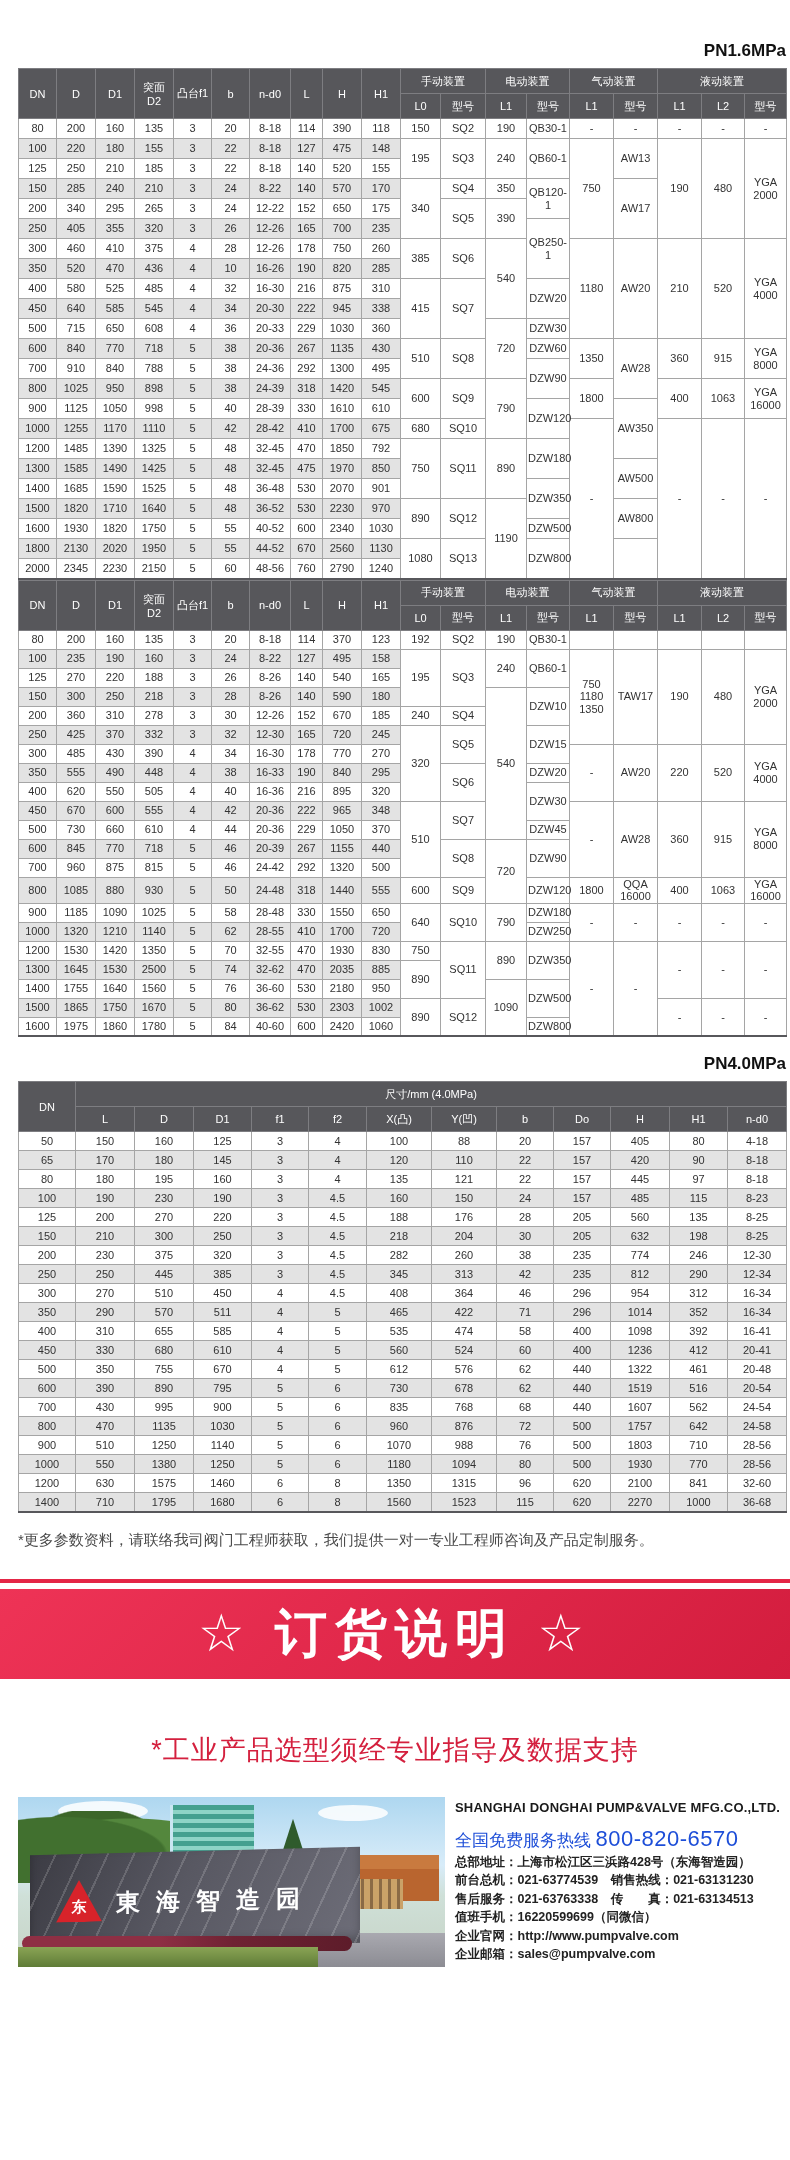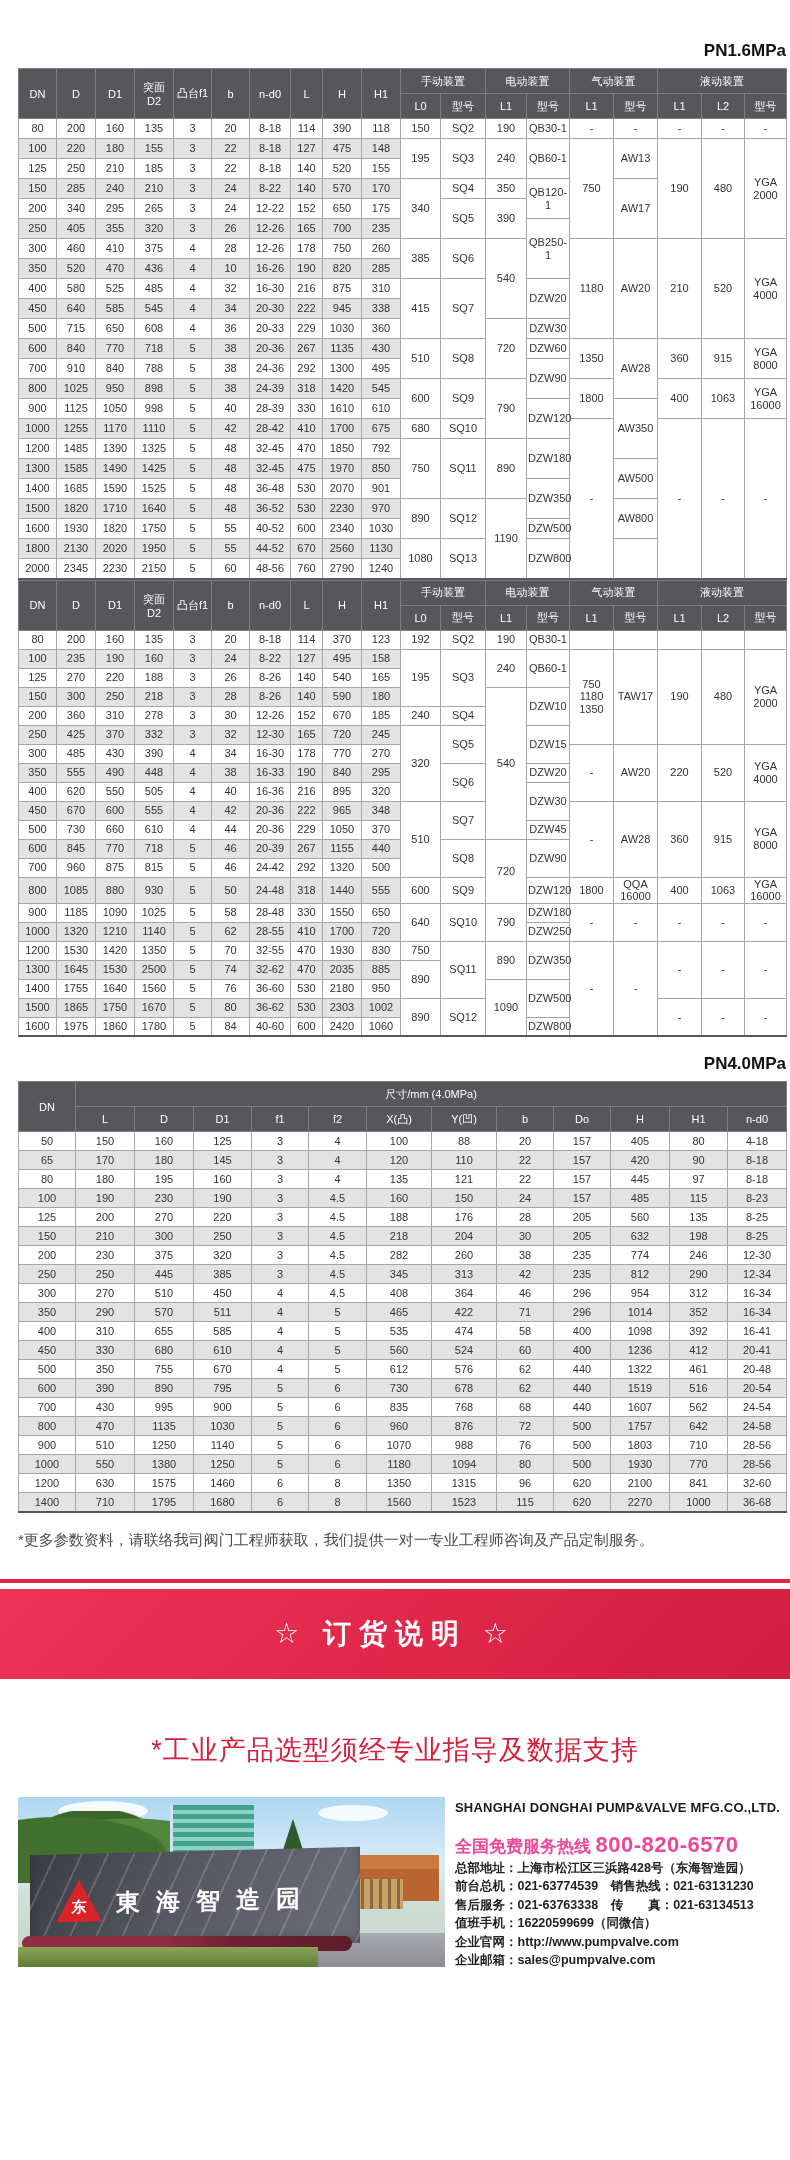--- a/index.html
+++ b/index.html
@@ -25,21 +25,21 @@
   .t12 .c5{width:38px}.t12 .c6{width:41px}.t12 .c7{width:32px}.t12 .c8{width:39px}.t12 .c9{width:39px}
   .t12 .c10{width:40px}.t12 .c11{width:45px}.t12 .c12{width:41px}.t12 .c13{width:43px}.t12 .c14{width:44px}
   .t12 .c15{width:44px}.t12 .c16{width:44px}.t12 .c17{width:43px}.t12 .c18{width:42px}
   .t3 .c0{width:57px}.t3 .c1{width:59px}.t3 .c2{width:59px}.t3 .c3{width:58px}.t3 .c4{width:57px}
   .t3 .c5{width:58px}.t3 .c6{width:65px}.t3 .c7{width:65px}.t3 .c8{width:57px}.t3 .c9{width:57px}
   .t3 .c10{width:59px}.t3 .c11{width:58px}.t3 .c12{width:59px}
   .note { margin:16px 0 0 18px; font-size:15px; color:#4a4a4a; line-height:22px; }
   .red-line { margin-top:28px; height:4px; background:#e42646; }
   .banner { margin-top:6px; height:90px; background:linear-gradient(135deg,#ee3356 0%,#d31d3e 100%);
             display:flex; align-items:center; justify-content:center; }
-  .banner-text { color:#fff; font-size:28px; font-weight:bold; letter-spacing:8px; }
+  .banner-text { color:#fff; font-size:52px; font-weight:bold; letter-spacing:8px; }
   .notices { margin-top:46px; text-align:center; }
   .notice-line { font-size:27px; font-weight:normal; color:#d4203e; line-height:50px; letter-spacing:1px; }
   .footer { margin:22px 4px 0 18px; display:flex; gap:10px; height:170px; }
   .photo { position:relative; width:427px; height:170px; overflow:hidden; flex:none;
            background:linear-gradient(180deg,#aed7f0 0%,#d8ecf9 40%,#cfe0d8 58%,#c6d3c5 100%); }
   .cloud { position:absolute; background:#fff; border-radius:50%; opacity:.85; }
   .glass-bldg { position:absolute; left:152px; top:8px; width:84px; height:92px;
            background:repeating-linear-gradient(180deg,#44a08f 0 5px,#8ed4c6 5px 9px);
            border-left:3px solid #c9e6f2; }
   .trees-left { position:absolute; left:-10px; top:14px; width:175px; height:72px;
@@ -65,21 +65,21 @@
            color:#fff; font-size:15px; font-weight:bold; }
   .hedge { position:absolute; left:4px; bottom:16px; width:330px; height:15px; border-radius:8px;
            background:radial-gradient(circle at 10% 50%,#8e2f44 0 35%,#6f2233 60%,#5d1c2a 100%); }
   .grass { position:absolute; left:0; bottom:0; width:300px; height:20px;
            background:linear-gradient(180deg,#8aa455 0,#5f7c37 100%); }
   .road { position:absolute; right:0; bottom:0; width:160px; height:34px;
            background:linear-gradient(180deg,#a9a9b0 0,#8c8c93 100%); }
   .finfo { flex:1; padding-top:2px; }
   .company-cn { font-size:23px; font-weight:bold; color:#0e0e0e; line-height:28px; letter-spacing:1px; }
   .company-en { font-size:13px; font-weight:bold; color:#1a1a1a; line-height:17px; letter-spacing:0.2px; }
-  .hotline { margin-top:17px; line-height:24px; color:#ec4899; font-weight:bold; }
+  .hotline { margin-top:11px; line-height:24px; color:#1d4ed8; font-weight:normal; }
   .hotline-label { font-size:17px; }
   .hotline-number { font-size:22px; letter-spacing:0.5px; }
   .contact-line { font-size:12.5px; font-weight:bold; color:#222; line-height:18.5px; }
 </style>
 </head>
 <body>
 
 <div class="wrap">
 
   <div class="tbl-title" id="t1-title">PN1.6MPa</div>

